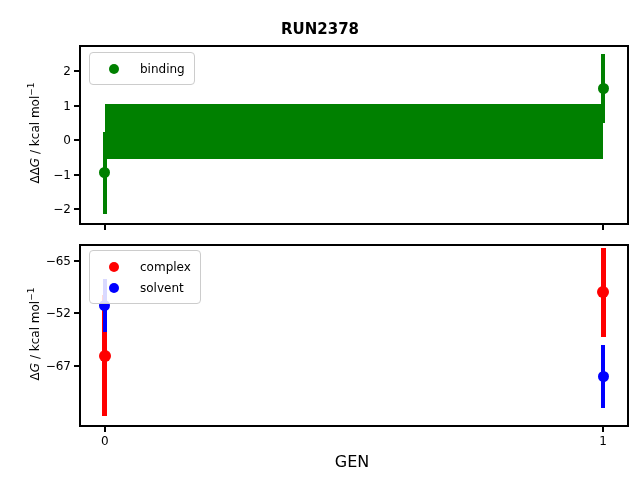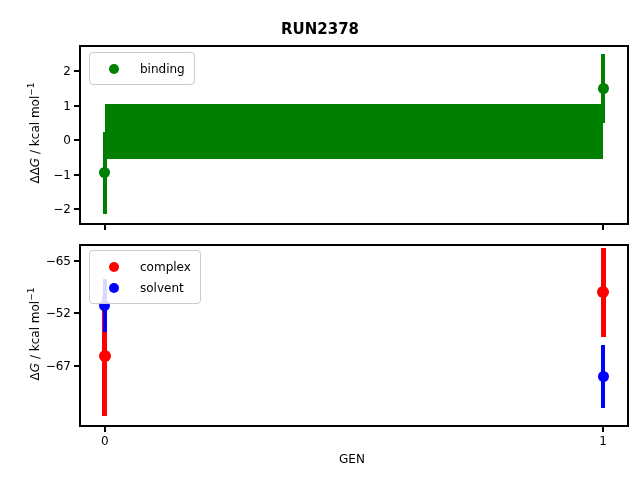--- a/index.html
+++ b/index.html
@@ -26,21 +26,21 @@
   .xticklabel{position:absolute;top:calc(100% + 9px);transform:translateX(-50%);font-size:12px;}
   .ylabel{
     position:absolute;white-space:nowrap;font-size:12px;
     transform:translate(-50%,-50%) rotate(-90deg);
   }
   .ylabel-top{left:34px;top:133px;}
   .ylabel-bottom{left:34px;top:334px;}
   .ylabel i{font-style:italic;}
   .ylabel sup{font-size:9px;}
   .xlabel{
-    position:absolute;left:79px;top:452px;width:546px;text-align:center;font-size:12px;
+    position:absolute;left:79px;top:452px;width:546px;text-align:center;font-size:16px;
   }
   .legend{
     position:absolute;background:rgba(255,255,255,0.85);
     border:1px solid #cccccc;border-radius:4px;padding:5px 9px 5px 6px;
     font-size:12px;z-index:5;
   }
   .legend-top{left:8px;top:5px;}
   .legend-bottom{left:8px;top:4px;}
   .legend-row{display:flex;align-items:center;height:21px;}
   .legend-swatch{width:36px;display:flex;align-items:center;justify-content:center;flex:0 0 36px;margin-right:8px;}

